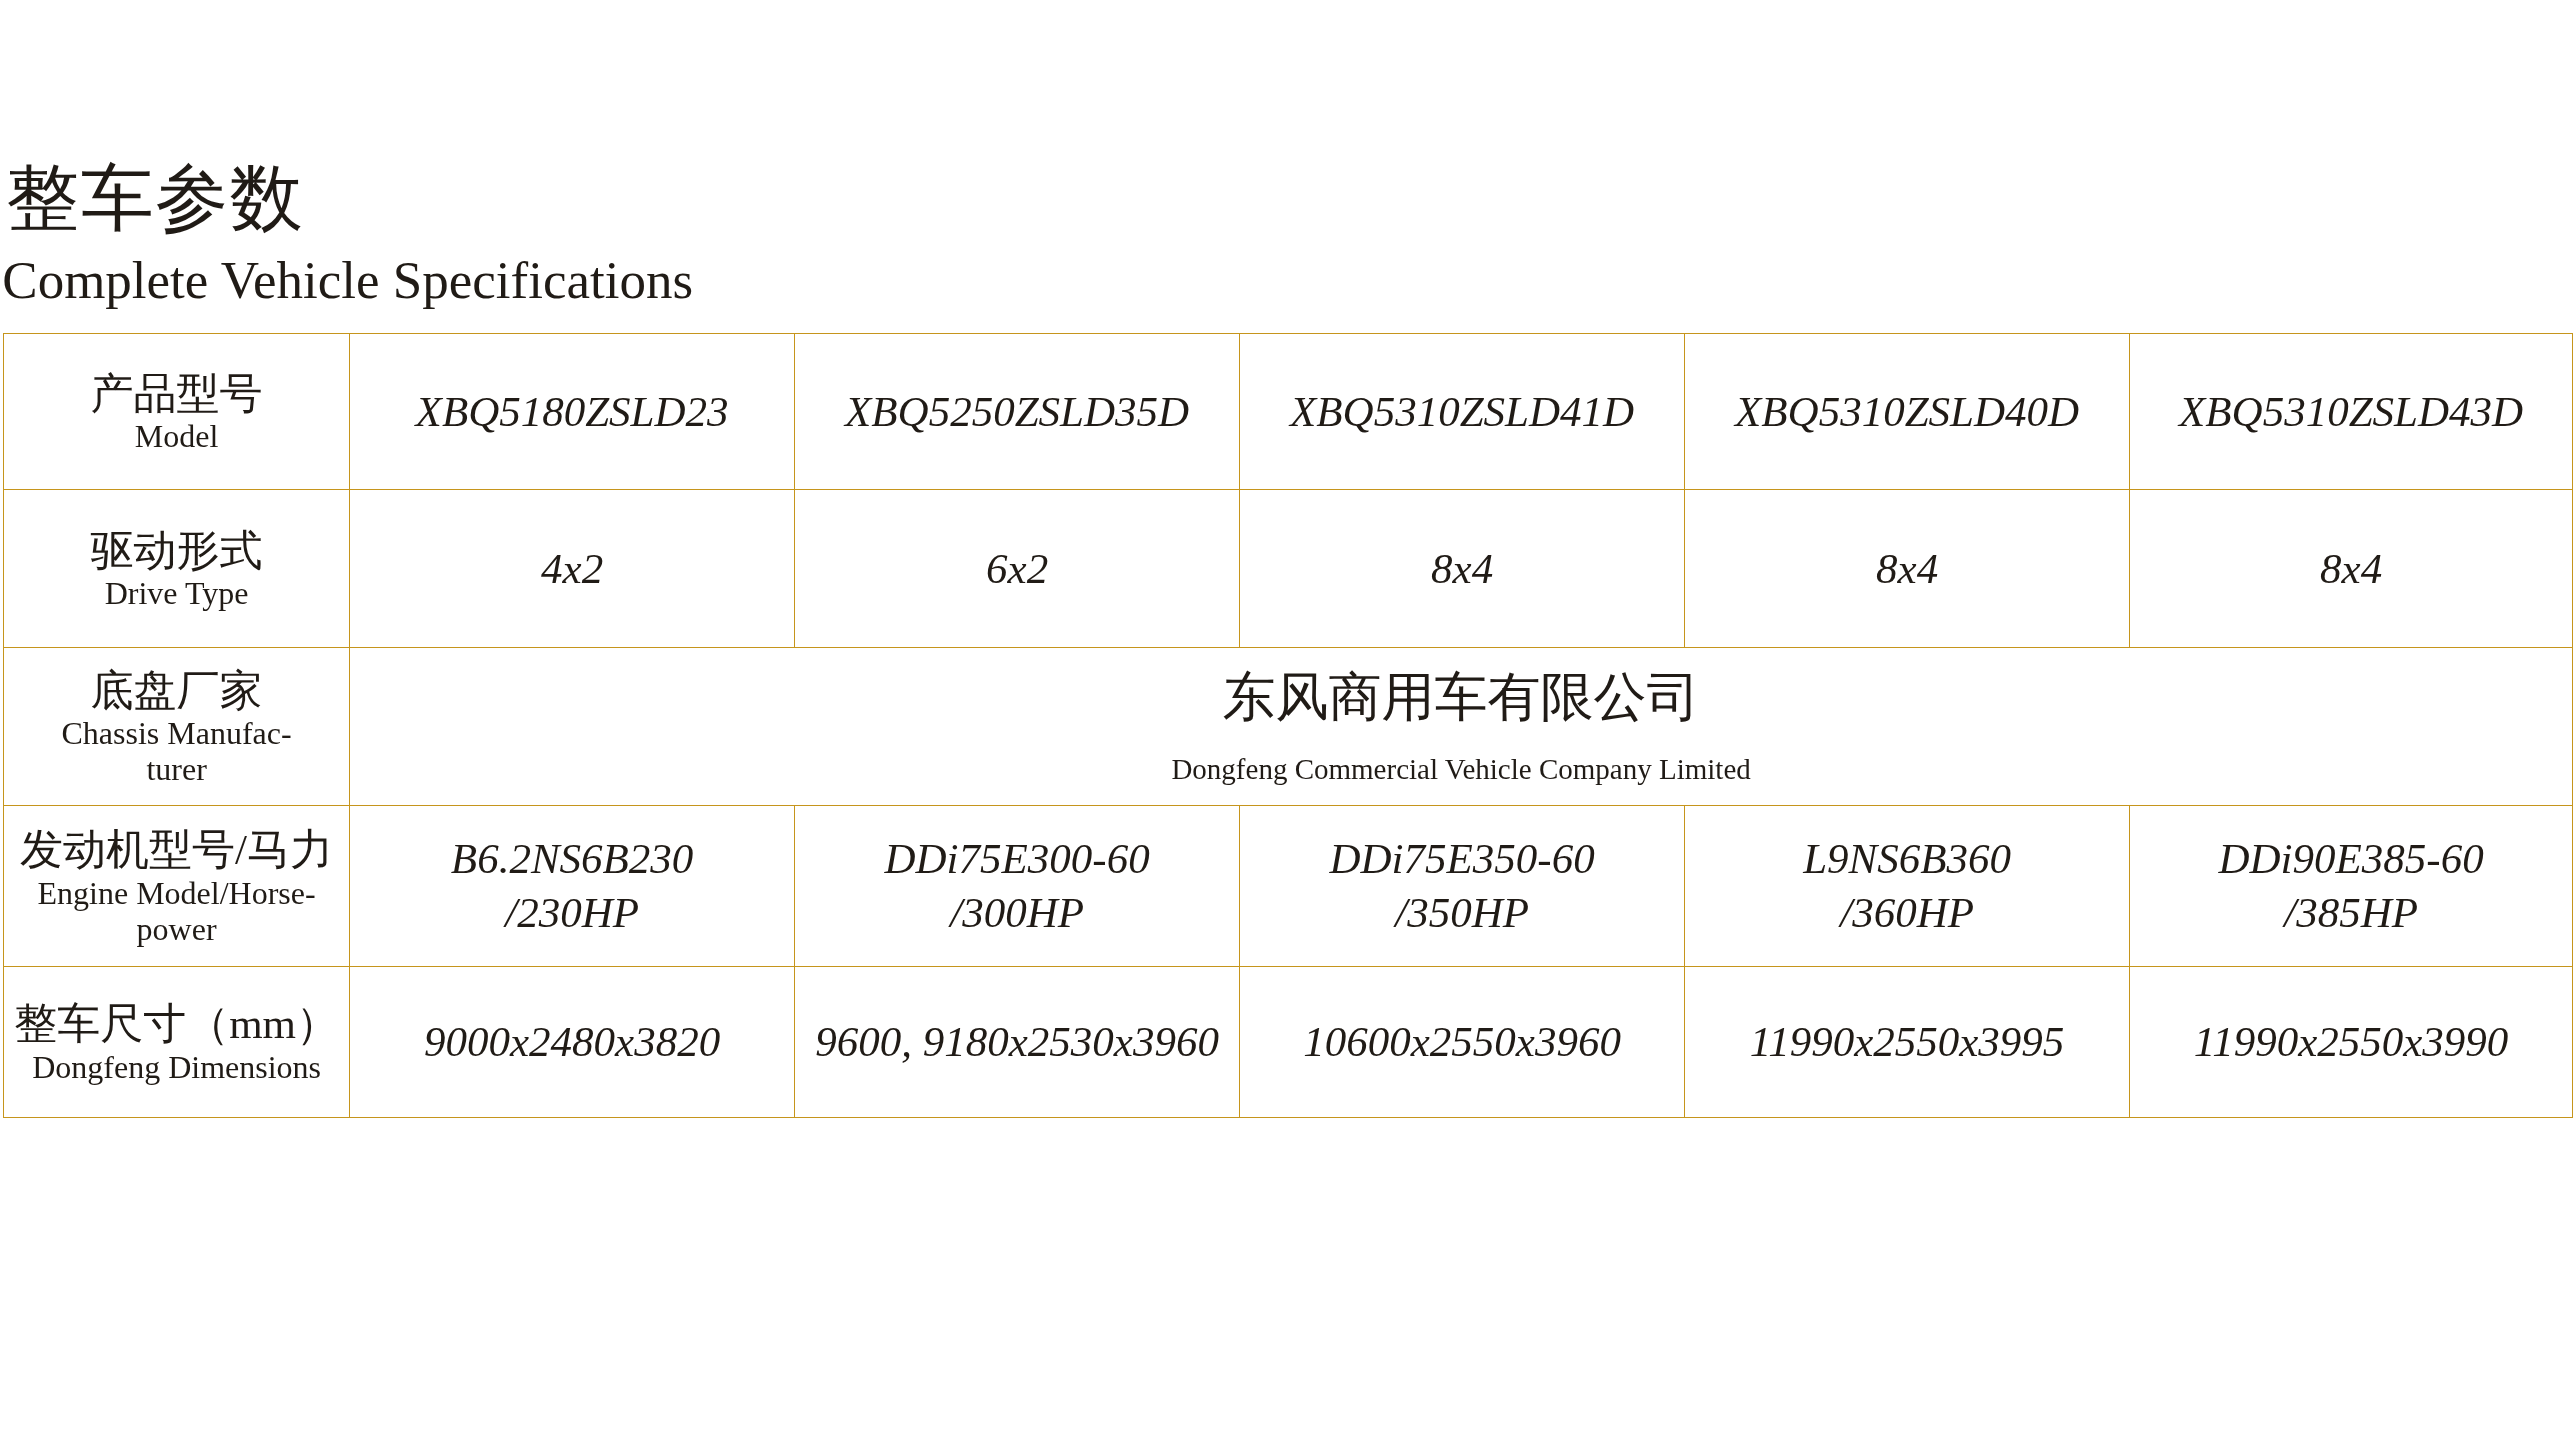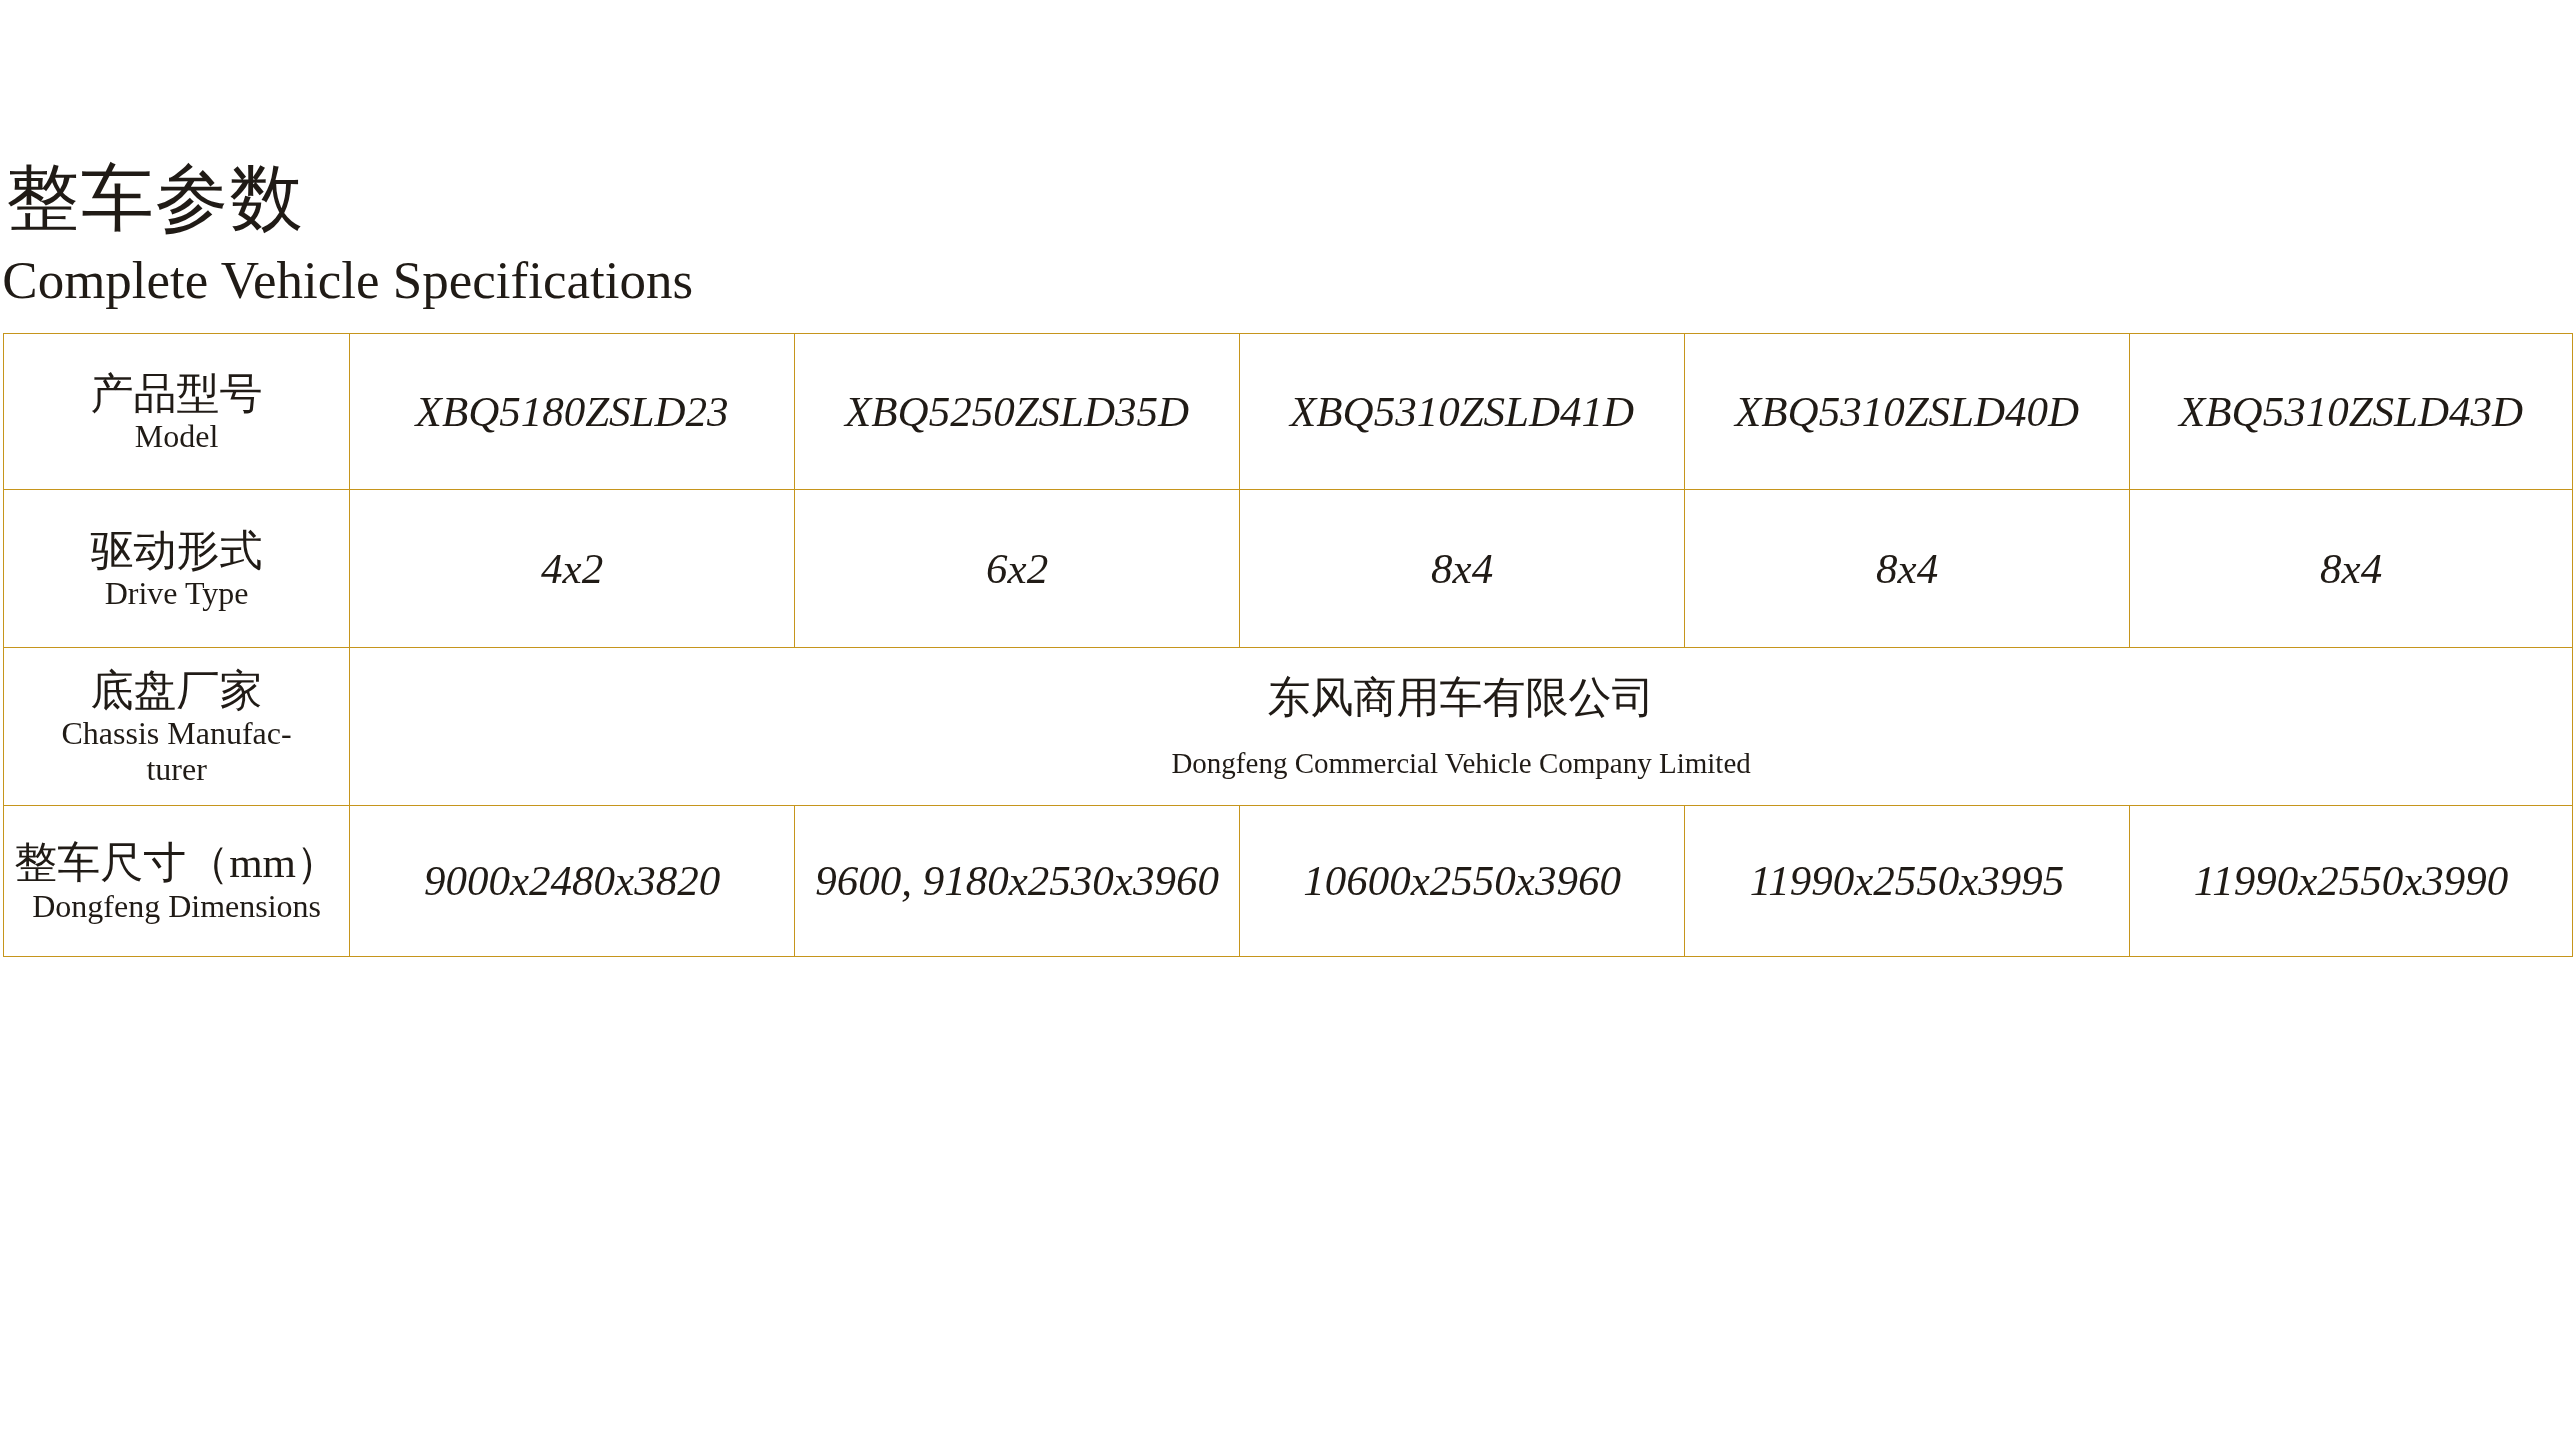--- a/index.html
+++ b/index.html
@@ -69,21 +69,21 @@
     line-height:1.12;
     white-space:pre-line;
   }
   td.value-cell{
     font-size:43px;
     line-height:1.25;
     white-space:pre-line;
     font-style:italic;
   }
   .m-zh{
-    font-size:43px;
+    font-size:53px;
     line-height:1.2;
   }
   .m-en{
     font-size:29px;
     line-height:1.2;
     margin-top:22px;
   }
 </style>
 </head>
 <body>
@@ -128,20 +128,37 @@
         <td class="label-cell">
           <div class="zh">底盘厂家</div>
           <div class="en">Chassis Manufac-
 turer</div>
         </td>
         <td class="merged-cell" colspan="5">
           <div class="m-zh">东风商用车有限公司</div>
           <div class="m-en">Dongfeng Commercial Vehicle Company Limited</div>
         </td>
       </tr>
+      <tr class="spec-row-4">
+        <td class="label-cell">
+          <div class="zh">发动机型号/马力</div>
+          <div class="en">Engine Model/Horse-
+power</div>
+        </td>
+        <td class="value-cell">B6.2NS6B230
+/230HP</td>
+        <td class="value-cell">DDi75E300-60
+/300HP</td>
+        <td class="value-cell">DDi75E350-60
+/350HP</td>
+        <td class="value-cell">L9NS6B360
+/360HP</td>
+        <td class="value-cell">DDi90E385-60
+/385HP</td>
+      </tr>
       <tr class="spec-row-5">
         <td class="label-cell">
           <div class="zh">整车尺寸（mm）</div>
           <div class="en">Dongfeng Dimensions</div>
         </td>
         <td class="value-cell">9000x2480x3820</td>
         <td class="value-cell">9600, 9180x2530x3960</td>
         <td class="value-cell">10600x2550x3960</td>
         <td class="value-cell">11990x2550x3995</td>
         <td class="value-cell">11990x2550x3990</td>

